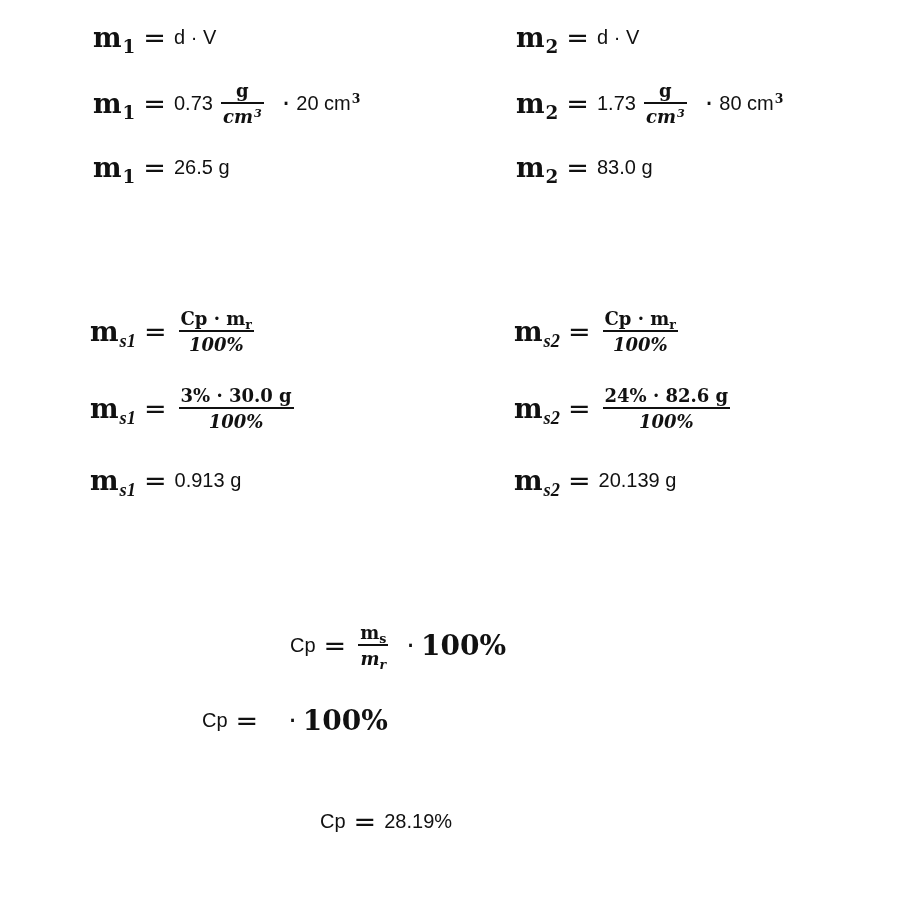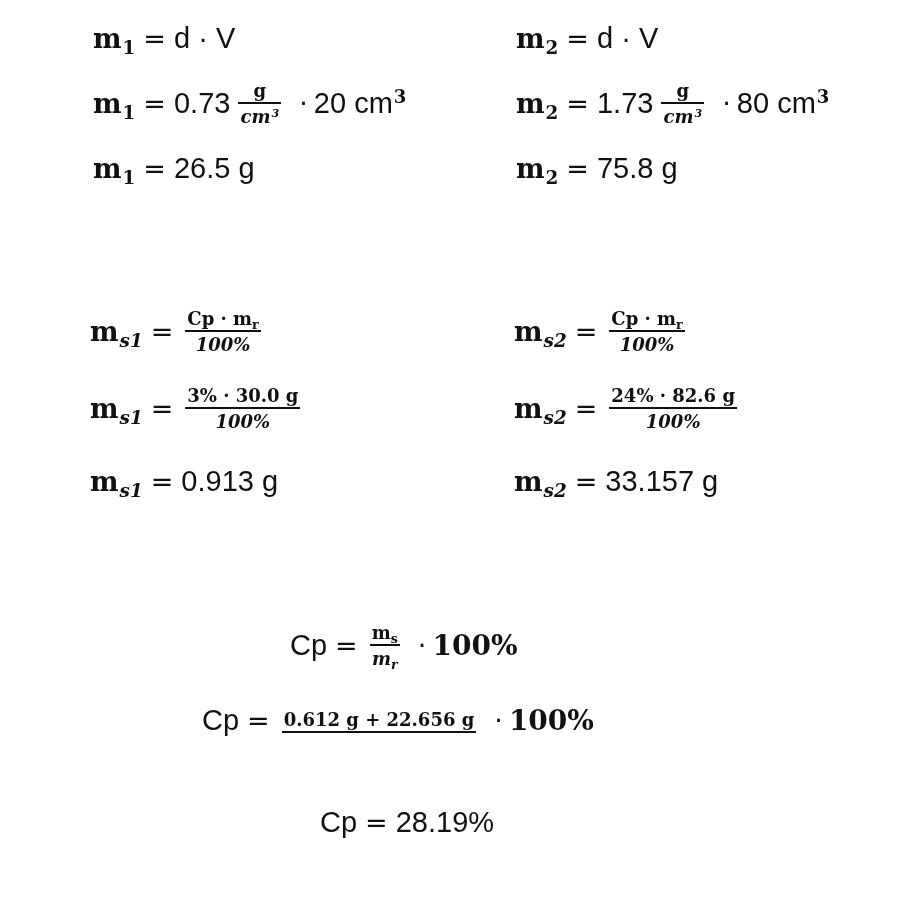--- a/index.html
+++ b/index.html
@@ -1,29 +1,29 @@
 <!DOCTYPE html>
 <html><head>
 <meta charset="utf-8">
 <style>
   html, body { margin:0; padding:0; background:#ffffff; }
   body { width:902px; height:919px; position:relative; overflow:hidden; color:#111; }
   .eq { position:absolute; display:flex; align-items:center; white-space:nowrap; font-family:"DejaVu Serif", serif; font-size:27px; }
   .b { font-weight:bold; font-family:"DejaVu Serif", serif; }
   .var { display:inline-flex; align-items:baseline; }
   .sub { font-size:0.68em; position:relative; top:0.32em; margin-left:1px; }
-  .subi { font-style:italic; }
+  .subi { font-style:italic;font-family:Liberation Serif, serif; }
   .op { margin:0 8px; font-family:"DejaVu Sans", sans-serif; font-weight:normal; }
   .frac { display:inline-flex; flex-direction:column; align-items:center; margin:0 4px; font-size:18px; font-weight:bold; font-family:"DejaVu Serif", serif; }
   .frac .num { padding:0 2px 1px 2px; }
   .frac .line { height:2px; background:#111; align-self:stretch; }
   .frac .den { padding:2px 2px 0 2px;font-style:italic; }
   .sup { font-size:0.62em; position:relative; top:-0.55em; margin-left:1px; }
   .sub-small { font-size:0.7em; position:relative; top:0.3em; }
-  .rhs { font-family:"Liberation Sans", "DejaVu Sans", sans-serif; font-size:29px; }
+  .rhs { font-family:"Liberation Sans", "DejaVu Sans", sans-serif; font-size:20px; }
   .dot { margin:0 6px 0 14px; font-family:"DejaVu Sans", sans-serif; font-weight:normal; }
 </style>
 </head>
 <body>
 
 <div class="eq" style="left:93px;top:22px;">
   <span class="var b">
       <span>m</span>
       <span class="sub">1</span>
     </span>
@@ -76,21 +76,21 @@
   </span>
   <span class="dot">·</span>
   <span class="rhs"><span>80 cm</span><span class="sup b">3</span></span>
 </div>
 <div class="eq" style="left:516px;top:152px;">
   <span class="var b">
       <span>m</span>
       <span class="sub">2</span>
     </span>
   <span class="op">=</span>
-  <span class="rhs">75.8 g</span>
+  <span class="rhs">83.0 g</span>
 </div>
 
 <div class="eq" style="left:90px;top:308px;">
   <span class="var b">
       <span>m</span>
       <span class="sub subi">s1</span>
     </span>
   <span class="op">=</span>
   <span class="frac">
     <span class="num"><span>Cp · m</span><span class="sub-small">r</span></span>
@@ -142,39 +142,38 @@
     <span class="line"></span>
     <span class="den">100%</span>
   </span>
 </div>
 <div class="eq" style="left:514px;top:465px;">
   <span class="var b">
       <span>m</span>
       <span class="sub subi">s2</span>
     </span>
   <span class="op">=</span>
-  <span class="rhs">33.157 g</span>
+  <span class="rhs">20.139 g</span>
 </div>
 
 <div class="eq" style="left:290px;top:622px;">
   <span class="rhs">Cp</span>
   <span class="op">=</span>
   <span class="frac">
     <span class="num"><span>m</span><span class="sub-small">s</span></span>
     <span class="line"></span>
     <span class="den"><span>m</span><span class="sub-small">r</span></span>
   </span>
   <span class="dot">·</span>
   <span class="b" style="font-size:28px;">100%</span>
 </div>
 <div class="eq" style="left:202px;top:704px;">
   <span class="rhs">Cp</span>
   <span class="op">=</span>
   <span class="frac">
-    <span class="num">0.612 g + 22.656 g</span>
     <span class="line"></span>
   </span>
   <span class="dot">·</span>
   <span class="b" style="font-size:28px;">100%</span>
 </div>
 <div class="eq" style="left:320px;top:806px;">
   <span class="rhs">Cp</span>
   <span class="op">=</span>
   <span class="rhs">28.19%</span>
 </div>

